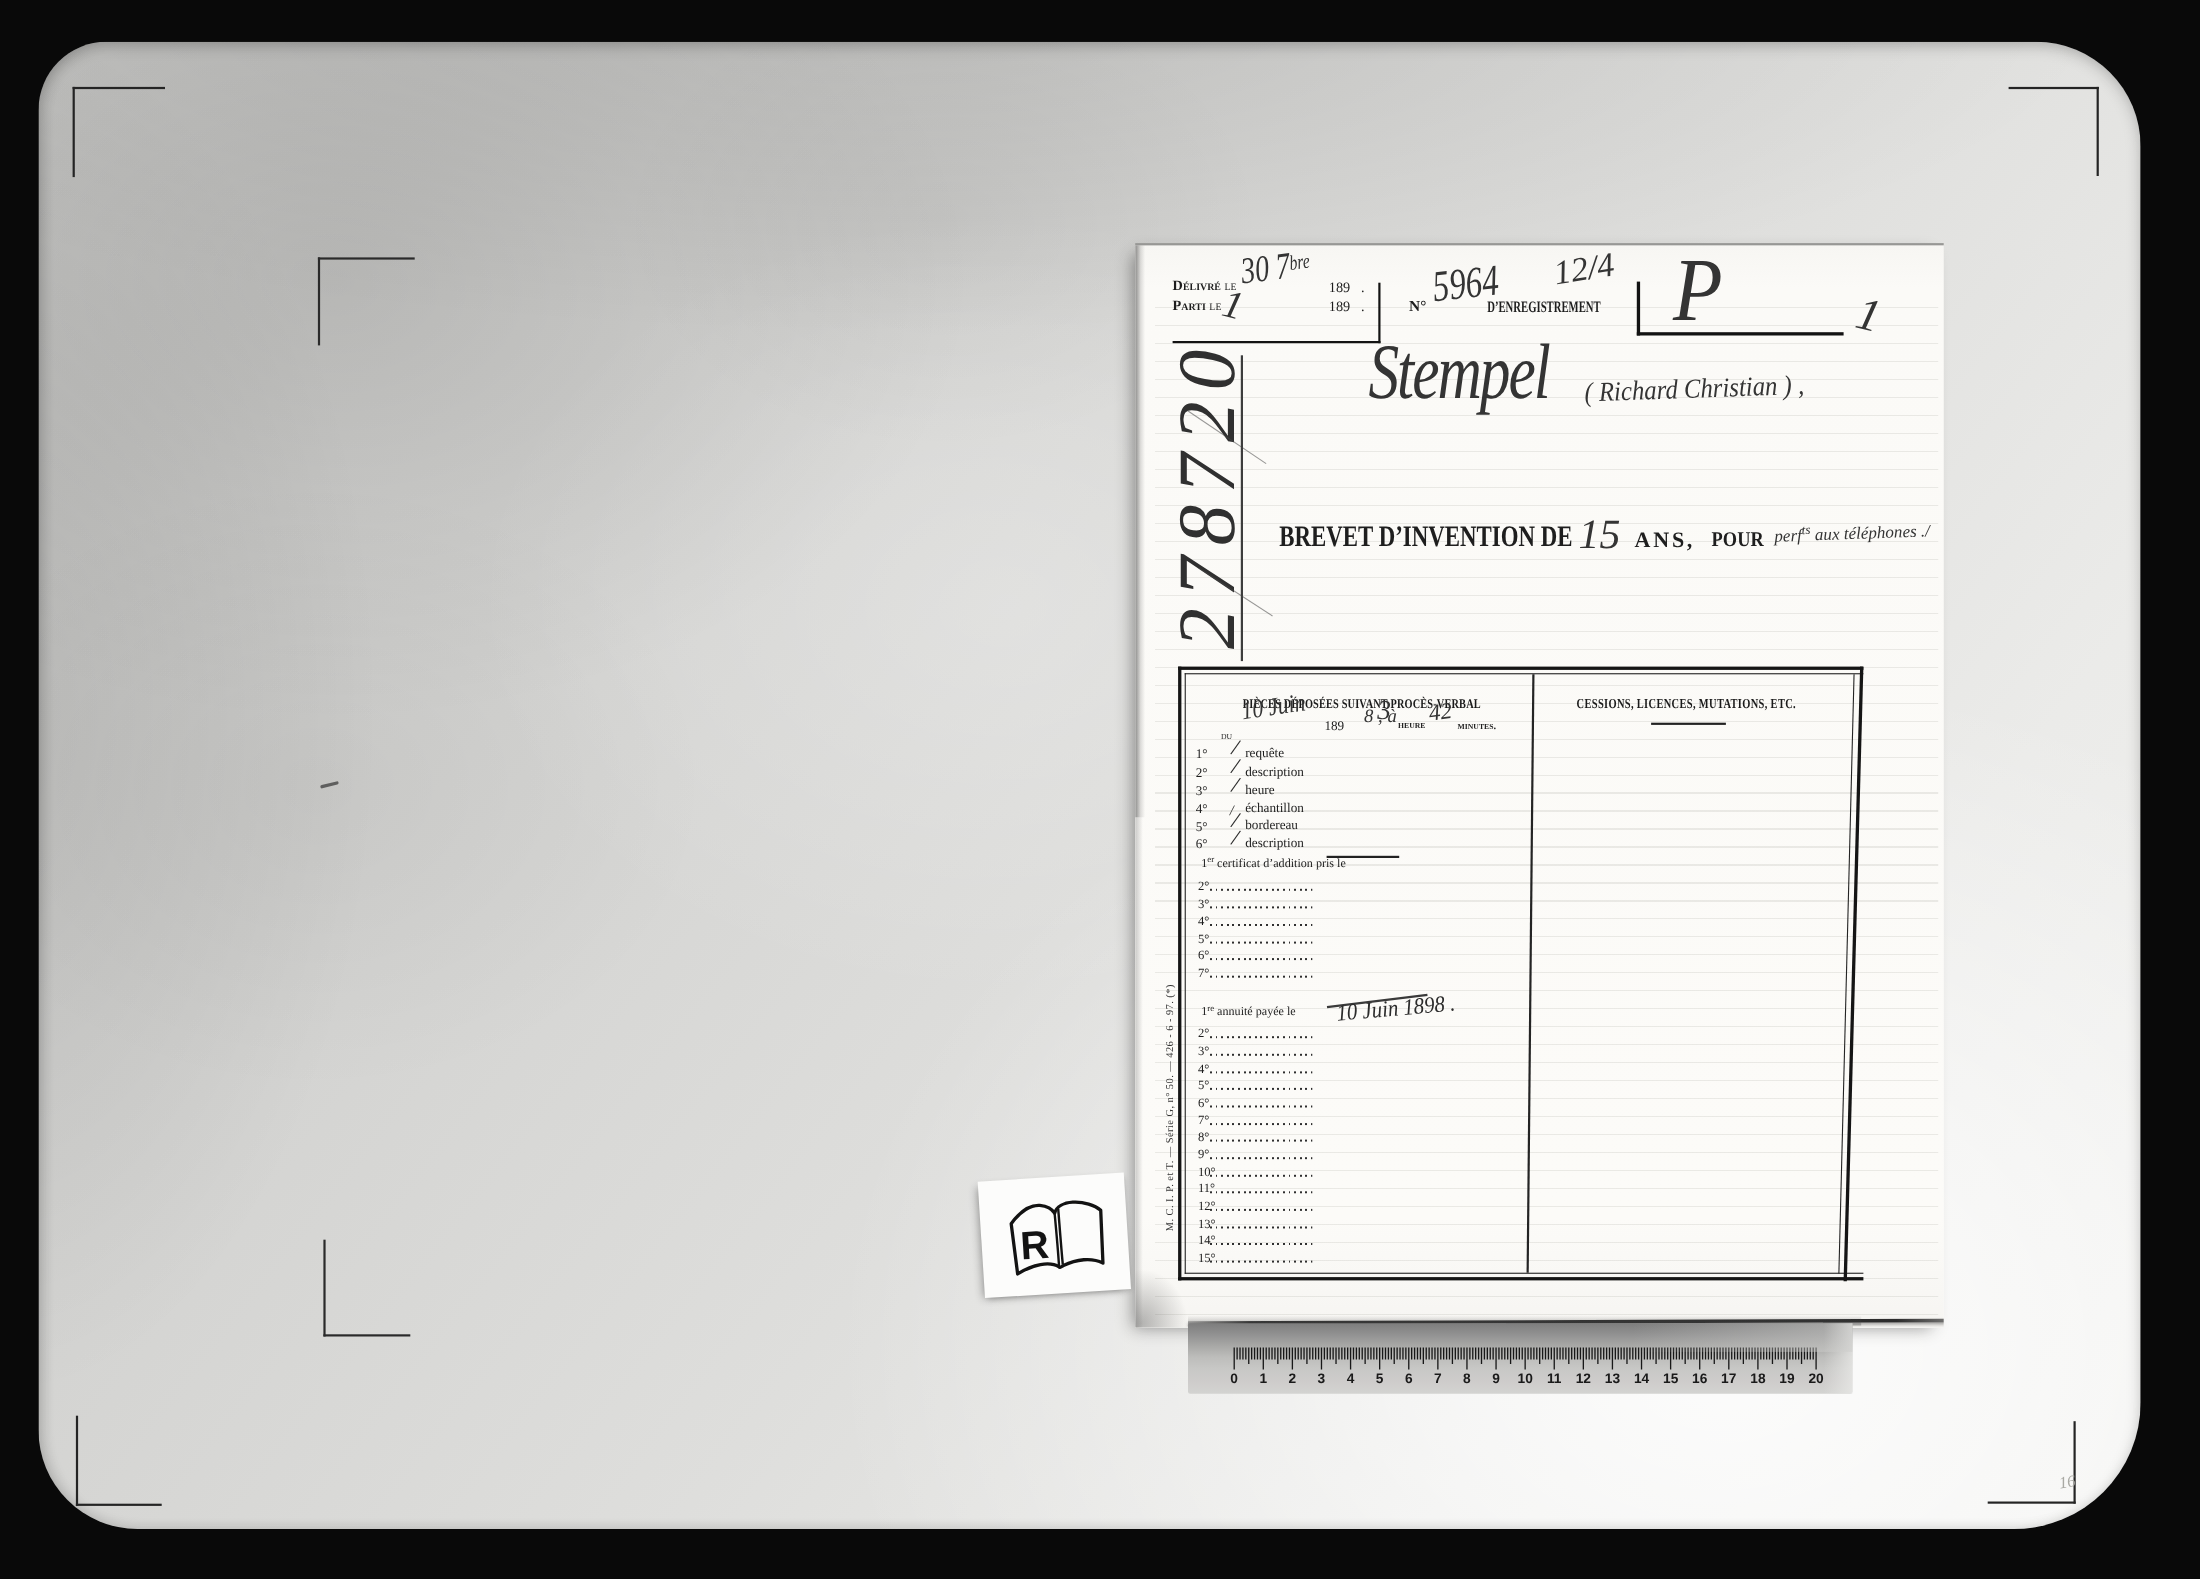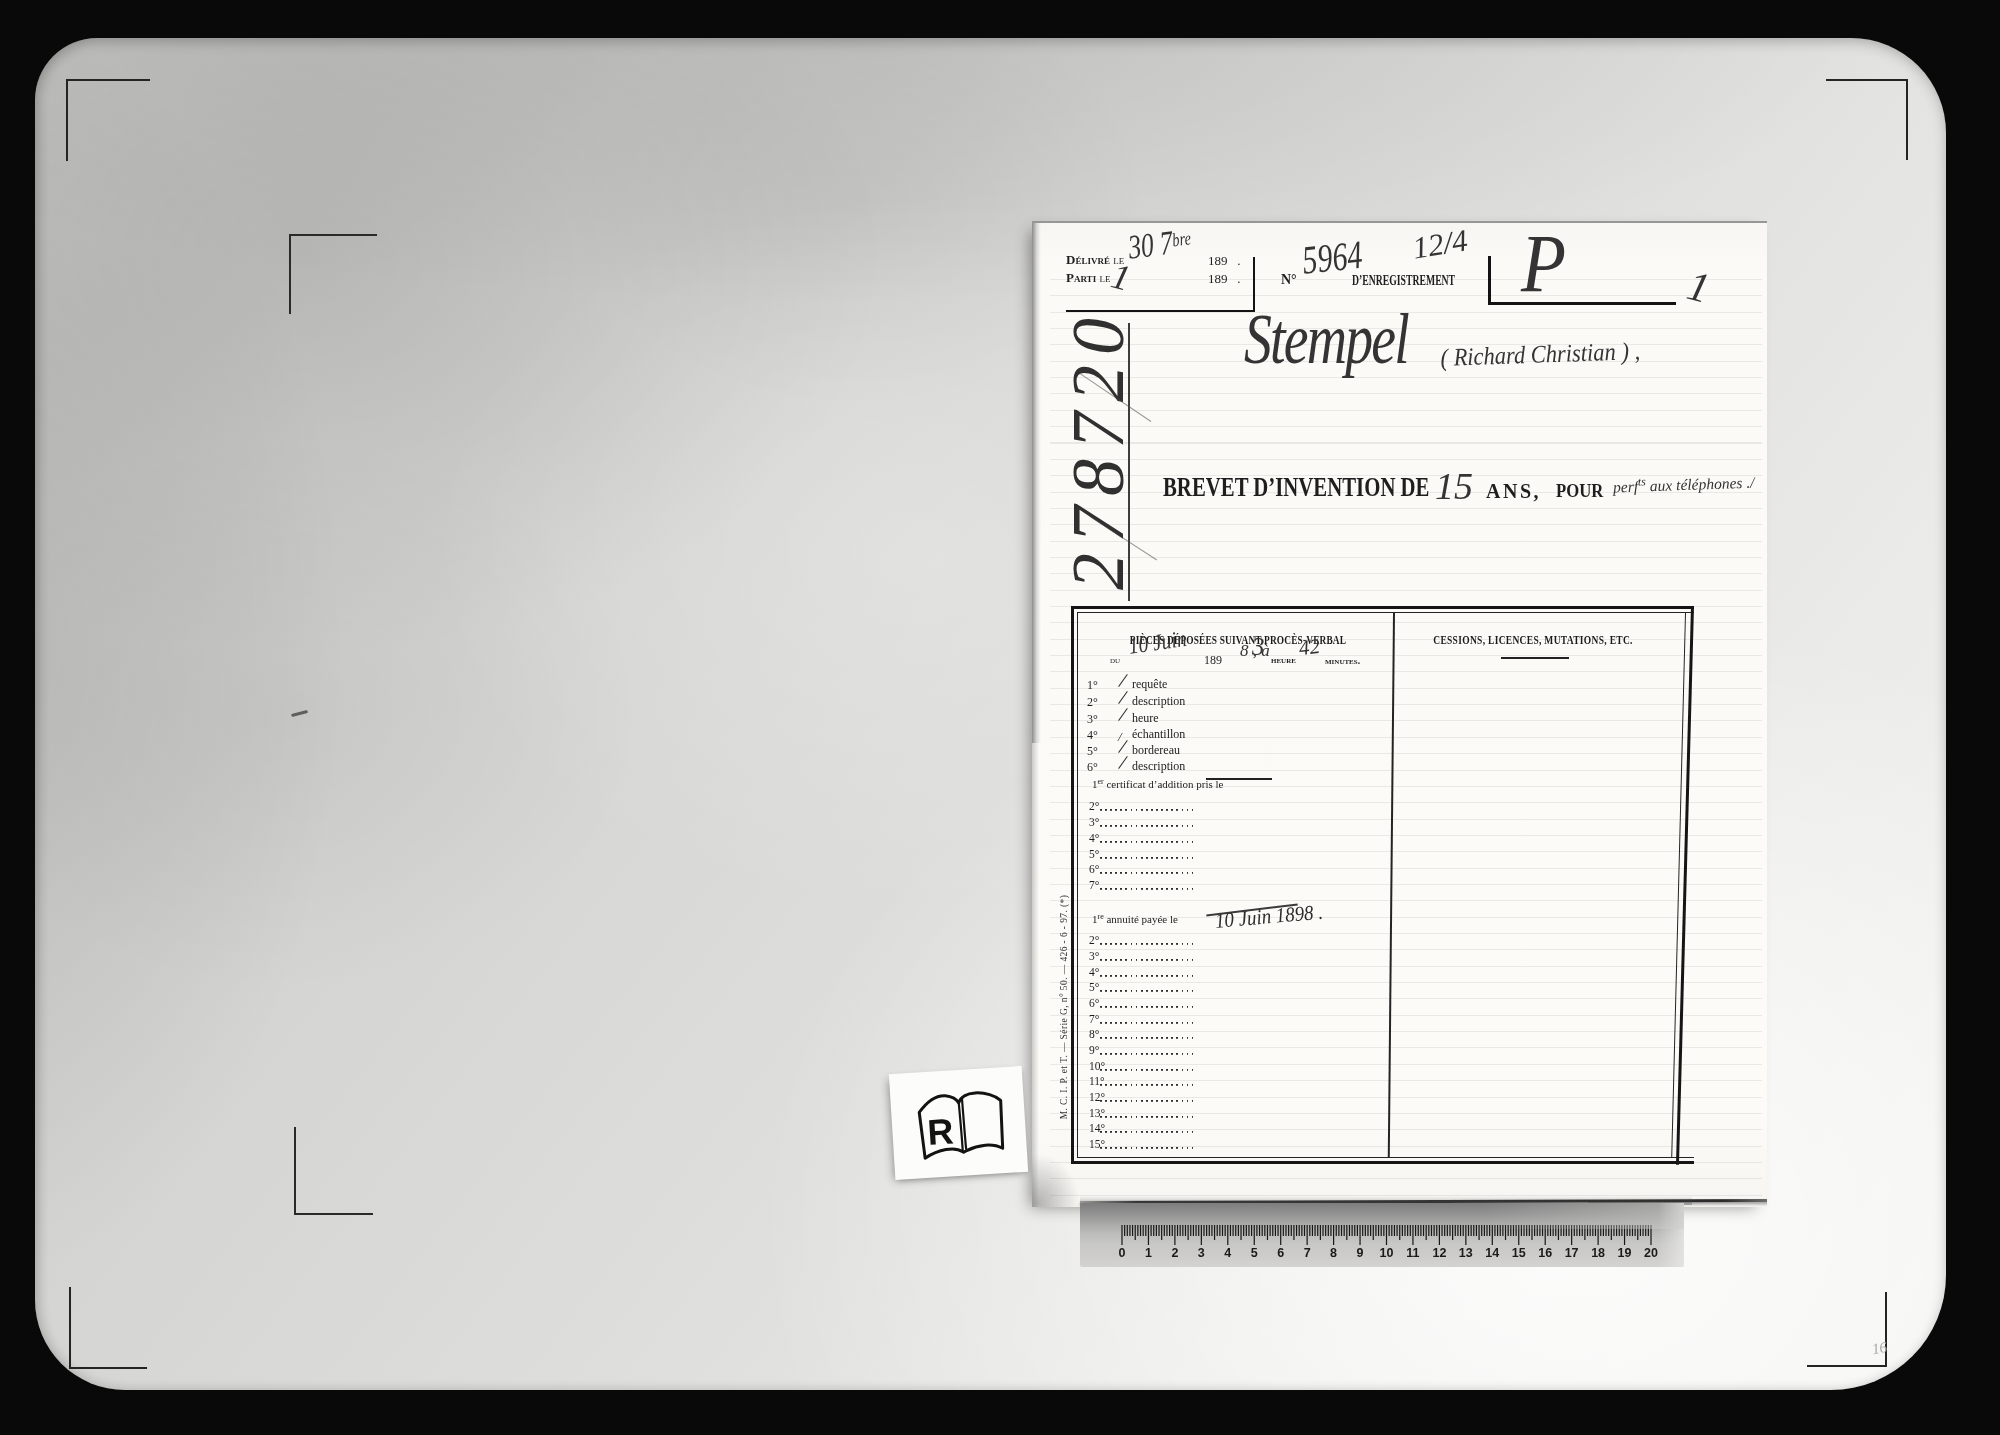--- a/index.html
+++ b/index.html
@@ -157,21 +157,21 @@
 
     <div class="vimprint">M. C. I. P. et T. — Série G, n° 50. — 426 - 6 - 97. (*)</div>
 
     <div class="tbl">
         <div class="tbl-in">
 
       <div class="tdiv"></div>
 
       <div class="thead">PIÈCES DÉPOSÉES SUIVANT PROCÈS-VERBAL</div>
 
-      <div class="pt sc" style="left:32px;top:42px;font-size:9.5px;font-weight:normal;">du</div>
+      <div class="pt sc" style="left:32px;top:52px;font-size:9.5px;font-weight:normal;">du</div>
       <div class="hw" style="left:49px;top:21px;font-size:23px;transform:rotate(-8deg) scaleX(.85);transform-origin:0 0;">10 Juin</div>
       <div class="pt" style="left:126px;top:40px;font-size:12px;">189</div>
       <div class="hw" style="left:148px;top:28px;font-size:17px;margin-left:14px;">8 , à</div>
       <div class="hw" style="left:174px;top:20px;font-size:25px;">3</div>
       <div class="pt sc" style="left:193px;top:42px;font-size:9.5px;font-weight:bold;">heure</div>
       <div class="hw" style="left:221px;top:22px;font-size:21px;transform:rotate(-7deg);">42</div>
       <div class="pt sc" style="left:247px;top:43px;font-size:9.5px;font-weight:bold;">minutes.</div>
 
       <div class="irow" style="top:64px;">
             <span class="inum">1°</span>

